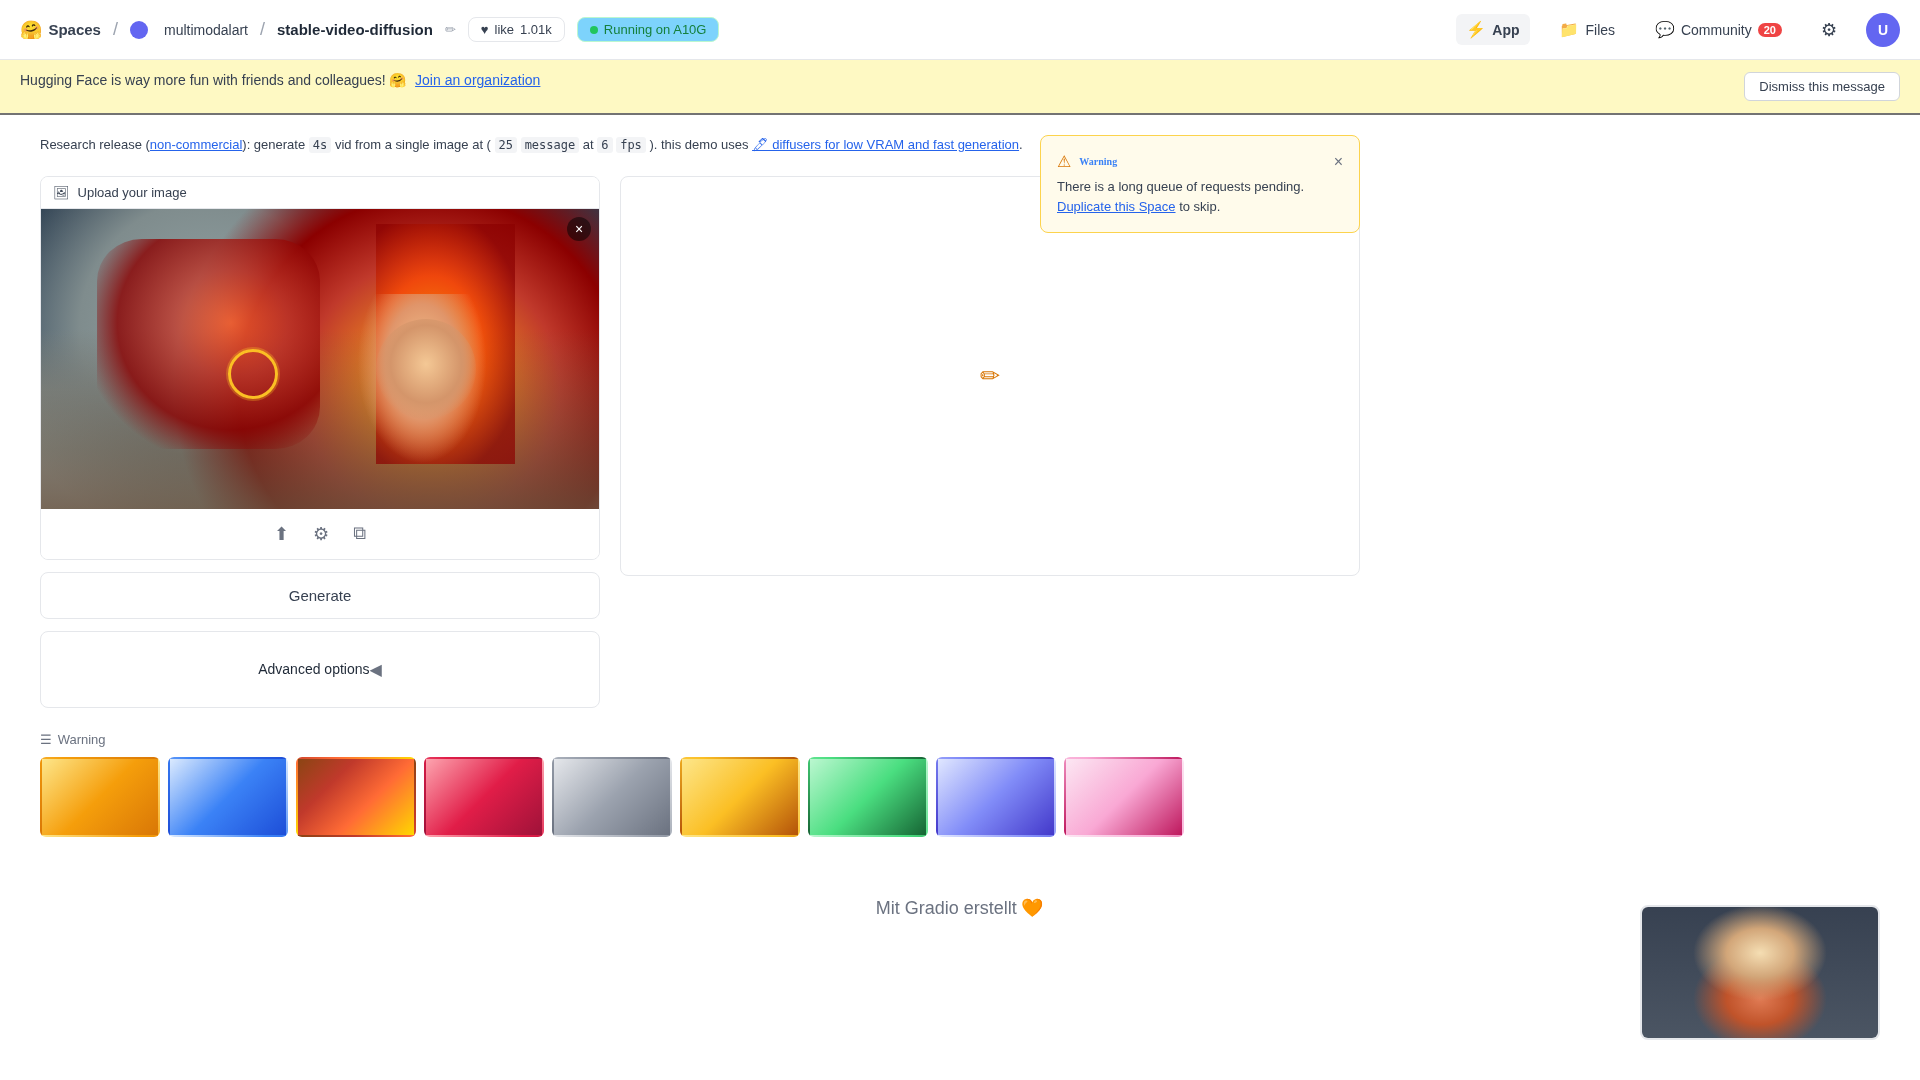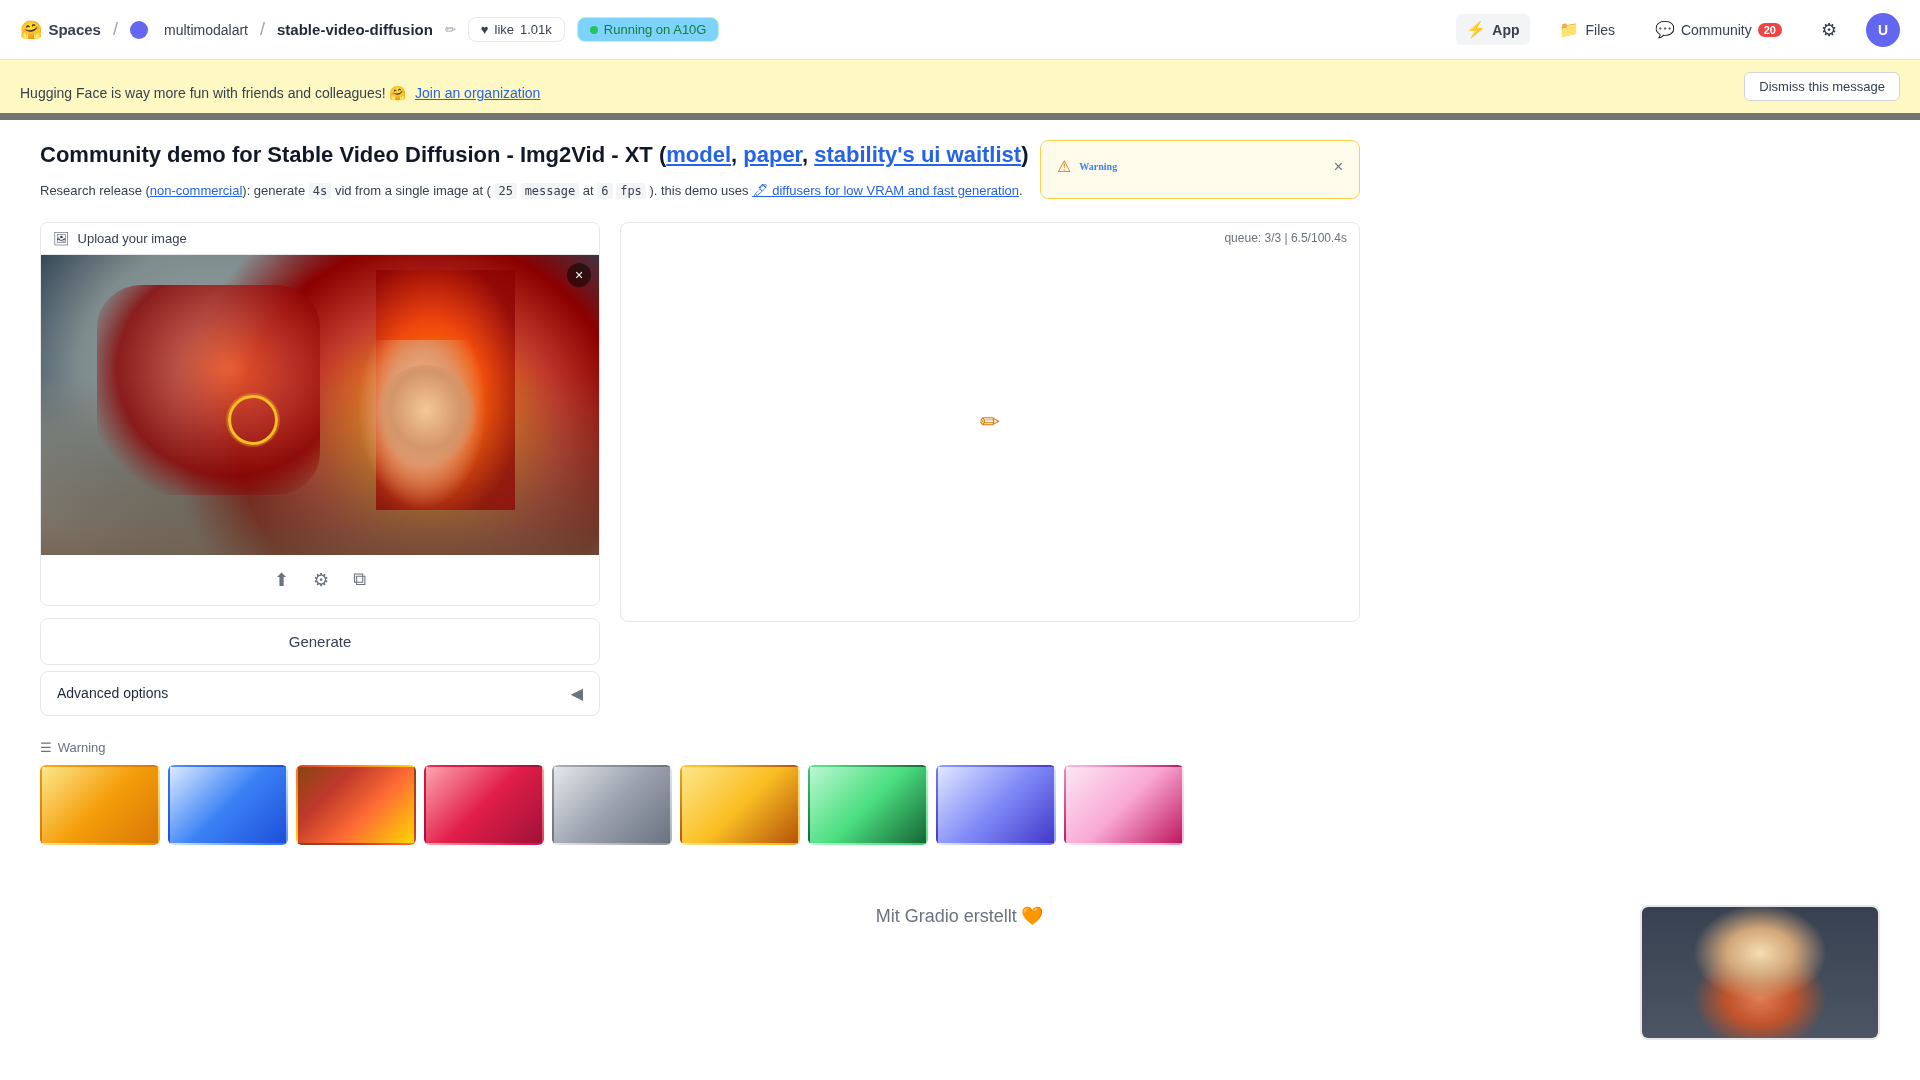--- a/index.html
+++ b/index.html
@@ -34,22 +34,22 @@
     .navbar-right { display: flex; align-items: center; gap: 20px; }
     .nav-tab { display: flex; align-items: center; gap: 6px; padding: 6px 10px; border-radius: 6px; cursor: pointer; font-size: 14px; color: #374151; text-decoration: none; }
     .nav-tab.active { background: #f3f4f6; font-weight: 600; }
     .nav-tab-icon { font-size: 16px; }
     .community-badge { background: #ef4444; color: #fff; border-radius: 10px; padding: 1px 6px; font-size: 11px; font-weight: 600; }
     .nav-icon-btn { width: 34px; height: 34px; display: flex; align-items: center; justify-content: center; border-radius: 50%; cursor: pointer; color: #374151; font-size: 18px; }
     .avatar { width: 34px; height: 34px; background: #6366f1; border-radius: 50%; cursor: pointer; display: flex; align-items: center; justify-content: center; color: #fff; font-size: 14px; font-weight: 600; }
 
     
     .banner {
-      background: #fef9c3; border-bottom: 7px solid #737373;
-      padding: 12px 20px; display: flex; align-items: flex-end; justify-content: space-between;
+      background: #fef9c3; border-bottom: 2px solid #737373;
+      padding: 12px 20px; display: flex; align-items: flex-start; justify-content: space-between;
     }
     .banner-left { display: flex; align-items: center; gap: 8px; font-size: 14px; color: #374151; }
     .banner-link { color: #2563eb; text-decoration: underline; cursor: pointer; }
     .dismiss-btn { background: #fff; border: 1px solid #d1d5db; border-radius: 6px; padding: 6px 14px; font-size: 13px; cursor: pointer; color: #374151; }
 
     
     .main { padding: 20px 40px; max-width: 1400px; }
 
     .page-title { font-size: 22px; font-weight: 600; color: #111827; margin-bottom: 10px; line-height: 1.4; }
     .page-title a { color: #2563eb; text-decoration: underline; }
@@ -102,23 +102,23 @@
     }
     .image-action-btn { color: #6b7280; font-size: 18px; cursor: pointer; background: none; border: none; padding: 4px; }
 
     .generate-btn {
       width: 100%; padding: 14px; background: #fff; border: 1px solid #e5e7eb;
       border-radius: 8px; font-size: 15px; font-weight: 500; cursor: pointer;
       color: #374151; margin-top: 12px; text-align: center;
     }
 
     .advanced-options {
-      border: 1px solid #e5e7eb; border-radius: 8px; padding: 12px 16px;
-      display: flex; align-items: center; justify-content: space-between;
-      cursor: pointer; margin-top: 6px; background: #fff;
+      border: 1px solid #e5e7eb; border-radius: 8px; padding: 28px 16px;
+      display: flex; align-items: center; justify-content: center;
+      cursor: pointer; margin-top: 12px; background: #fff;
     }
     .chevron-icon { color: #6b7280; font-size: 16px; }
 
     
     .right-col-inner {
       border: 1px solid #e5e7eb; border-radius: 8px; min-height: 400px;
       position: relative; display: flex; align-items: center; justify-content: center;
     }
     .pencil-icon-center { font-size: 24px; color: #d97706; }
     .queue-info { position: absolute; top: 8px; right: 12px; font-size: 12px; color: #6b7280; }
@@ -242,26 +242,27 @@
 <div class="main">
 
   <div style="position: relative;">
     <div style="position: absolute; top: 0; right: 0; z-index: 10; width: 320px;">
       <div class="warning-box">
         <div class="warning-header">
           <span class="warning-icon">⚠</span>
           <span class="warning-title">Warning</span>
           <span class="warning-close">×</span>
         </div>
-      </div>
-    </div>
-
-    <h1 class="page-title">
-      Community demo for Stable Video Diffusion - Img2Vid - XT (<a>model</a>, <a>paper</a>, <a>stability's ui waitlist</a>)
-    </h1>
+        <div class="warning-text">
+          There is a long queue of requests pending.
+          <a class="warning-link">Duplicate this Space</a> to skip.
+        </div>
+      </div>
+    </div>
+
 
     <p class="subtitle">
       Research release (<a>non-commercial</a>): generate <code>4s</code> vid from a single image at ( <code>25</code> <code>message</code> at <code>6</code> <code>fps</code> ). this demo uses
       <a class="diffusers-link">🖊 diffusers for low VRAM and fast generation</a>.
     </p>
 
     <div class="two-col">
 
       <div class="left-col">
 

